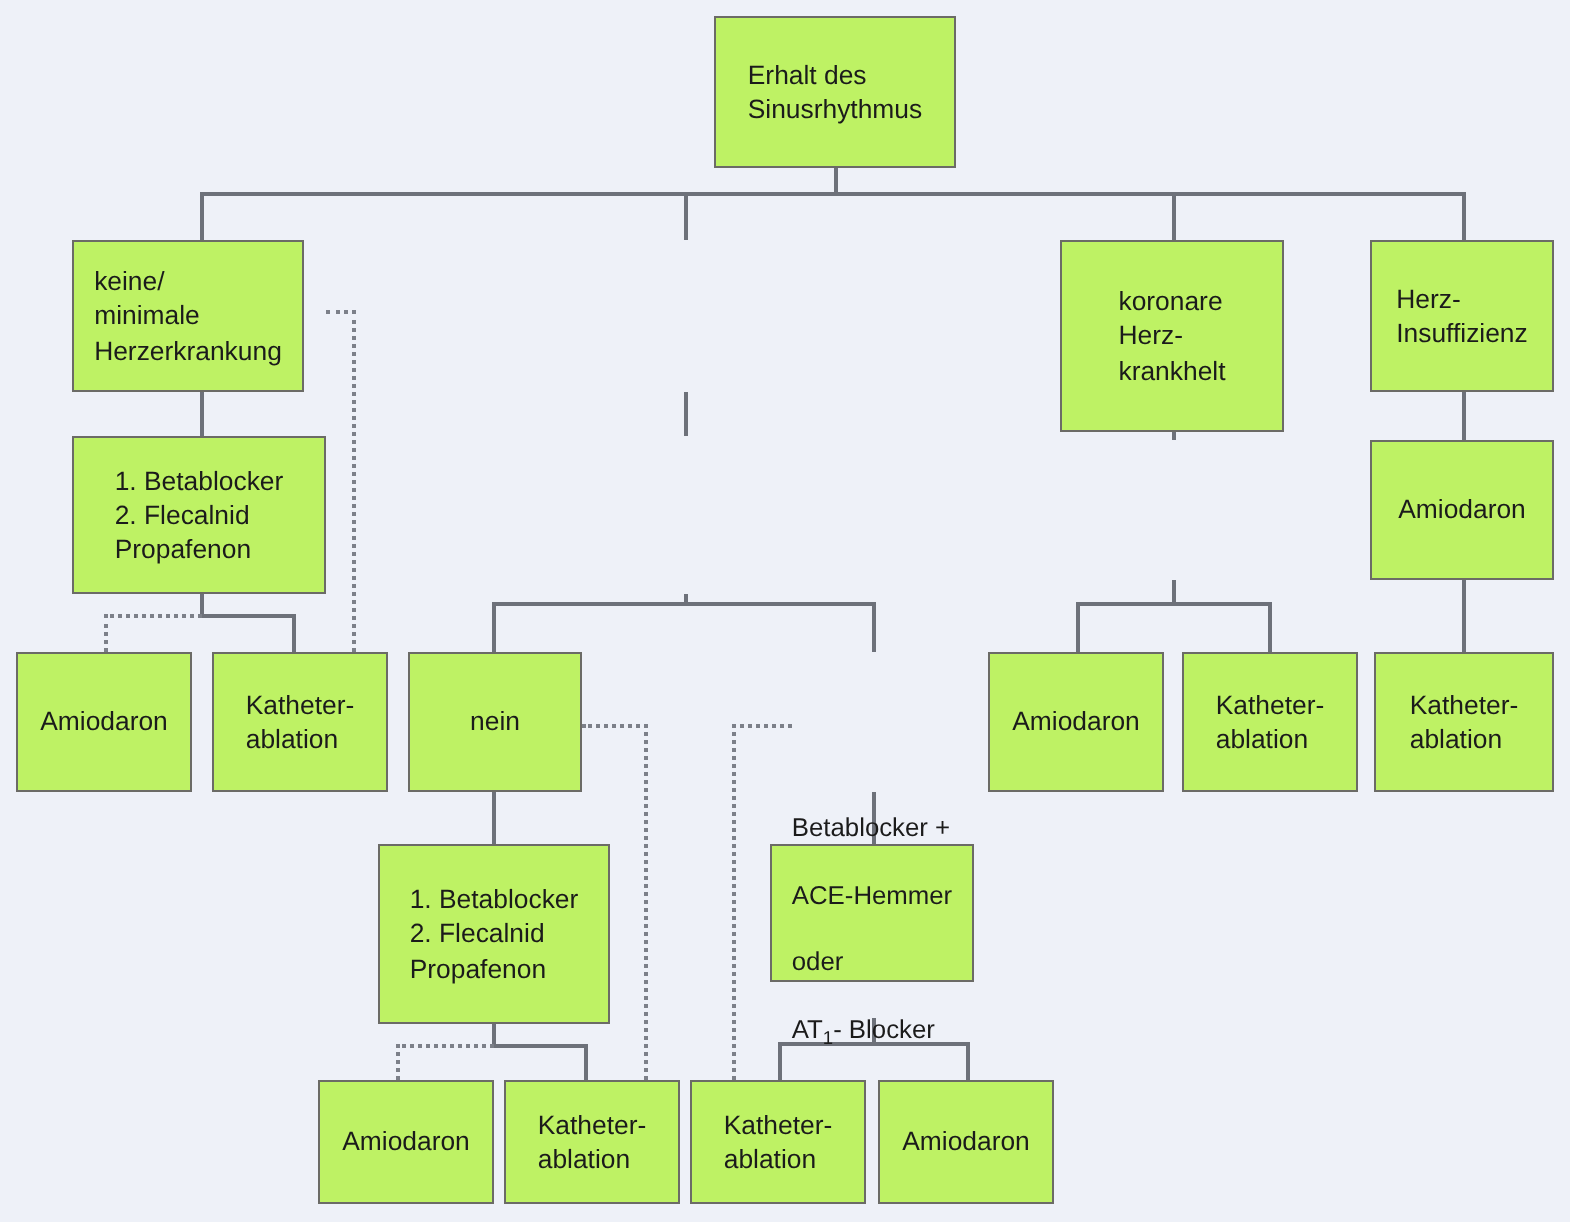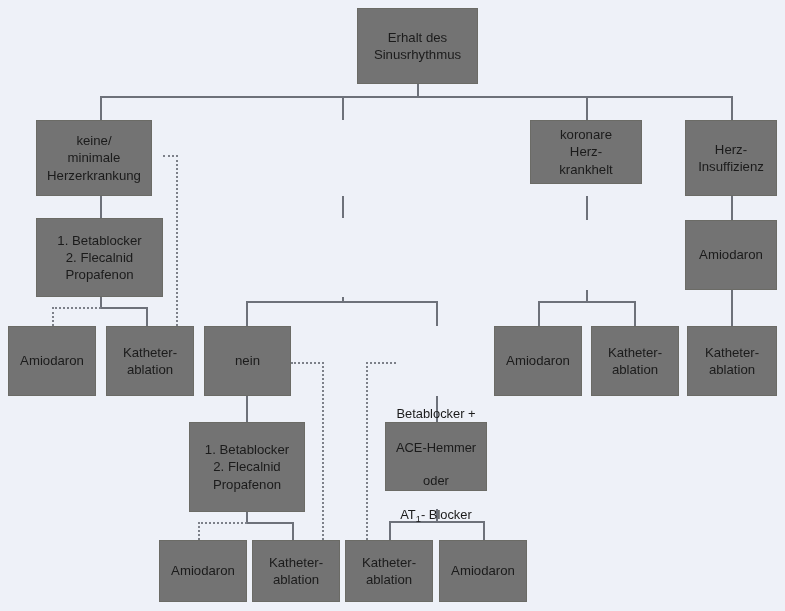--- a/index.html
+++ b/index.html
@@ -12,27 +12,27 @@
     position: relative;
     width: 785px;
     height: 611px;
     background: #eef1f8;
     font-family: "Liberation Sans", sans-serif;
     overflow: hidden;
   }
   .node {
     position: absolute;
     box-sizing: border-box;
-    background: #737373;
+    background: #bef264;
     border: 1.6px solid #6b6b66;
     color: #1b1b1b;
     display: flex;
     align-items: center;
     justify-content: center;
-    text-align: center;
+    text-align: left;
     font-size: 13.2px;
     line-height: 1.3;
     z-index: 3;
   }
   .node .txt {
     display: block;
     padding: 0 4px;
     white-space: pre-line;
   }
   .node.small { font-size: 12.9px; }
@@ -131,21 +131,21 @@
 Sinusrhythmus</span>
   </div>
 
   <div class="node" style="left:36px; top:120px; width:116px; height:76px;">
     <span class="txt">keine/
 minimale
 Herzerkrankung</span>
   </div>
 
 
-  <div class="node" style="left:530px; top:120px; width:112px; height:64px;">
+  <div class="node" style="left:530px; top:120px; width:112px; height:96px;">
     <span class="txt">koronare
 Herz-
 krankhelt</span>
   </div>
 
   <div class="node" style="left:685px; top:120px; width:92px; height:76px;">
     <span class="txt">Herz-
 Insuffizienz</span>
   </div>
 

